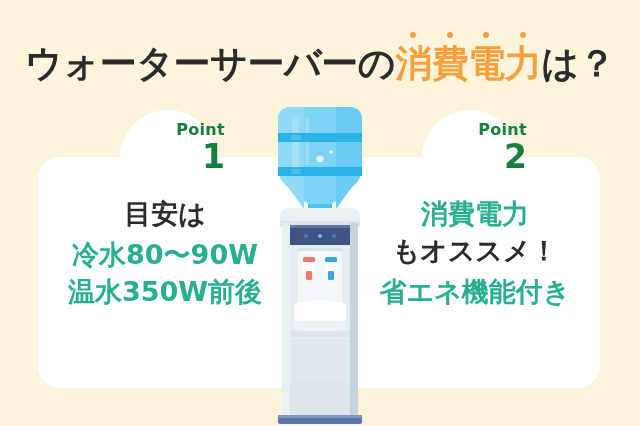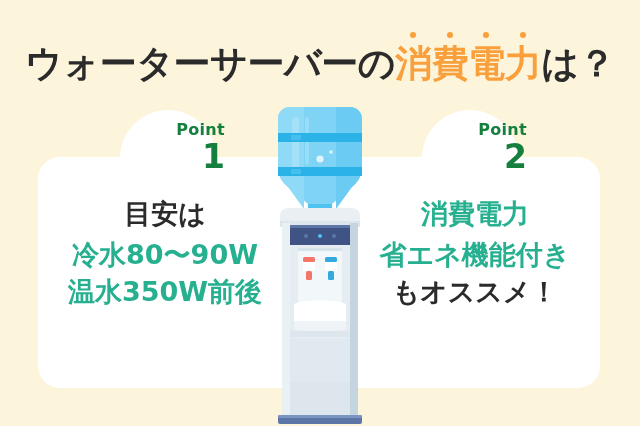--- a/index.html
+++ b/index.html
@@ -170,22 +170,22 @@
   </div>
 
   <div class="point-body pb-1">
     <div class="line l1 dark">目安は</div>
     <div class="line l2 teal">冷水80〜90W</div>
     <div class="line l3 teal">温水350W前後</div>
   </div>
 
   <div class="point-body pb-2">
     <div class="line l1 teal">消費電力</div>
+    <div class="line l3 dark">もオススメ！</div>
     <div class="line l2 teal">省エネ機能付き</div>
-    <div class="line l3 dark">もオススメ！</div>
   </div>
 
   <div class="server">
     <svg width="124" height="321" viewBox="0 0 124 321" xmlns="http://www.w3.org/2000/svg">
 
       <g>
         <path d="M20 14 C20 7 25 2 32 2 L92 2 C99 2 104 7 104 14 L104 62
                  C104 70 101 76 94 82 L74 99 L74 112 L50 112 L50 99 L30 82
                  C23 76 20 70 20 62 Z" fill="#7FD4F5"></path>
 

